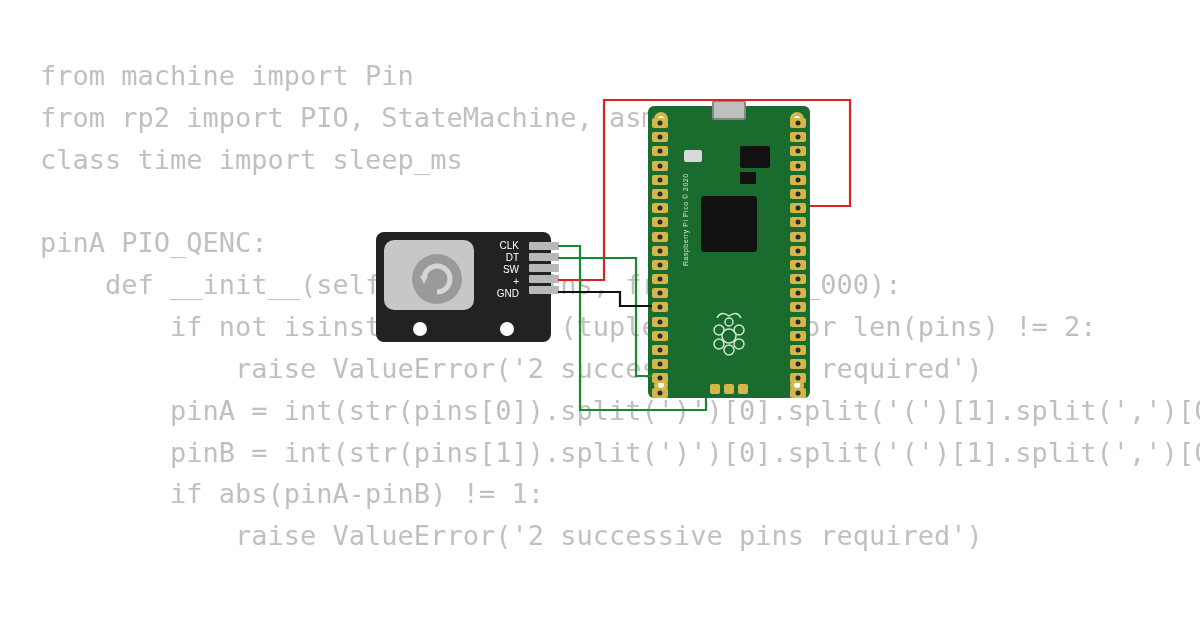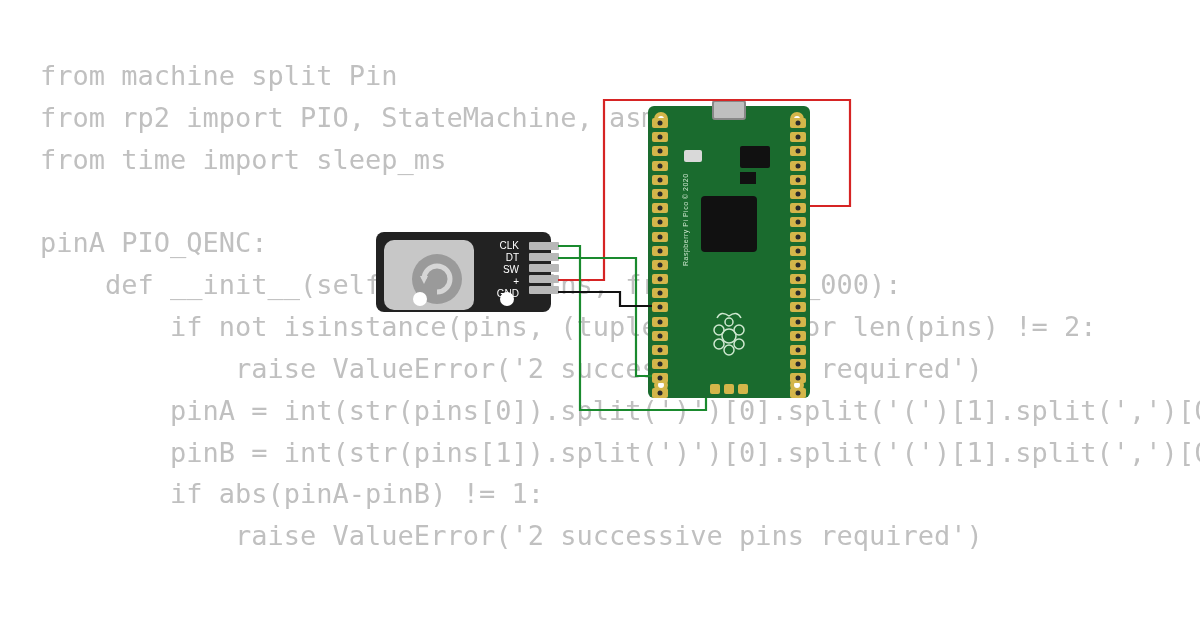--- a/index.html
+++ b/index.html
@@ -28,21 +28,21 @@
     width: 1200px;
     height: 630px;
     pointer-events: none;
   }
   
   .encoder {
     position: absolute;
     left: 376px;
     top: 232px;
     width: 175px;
-    height: 80px;
+    height: 110px;
     background: #222;
     border-radius: 8px;
   }
   .encoder-knob-bg {
     position: absolute;
     left: 8px;
     top: 8px;
     width: 90px;
     height: 70px;
     background: #c7c7c7;
@@ -229,23 +229,23 @@
     border-radius: 2px;
   }
   .wire { fill: none; stroke-width: 2.2; }
   .wire.red { stroke: #d62424; }
   .wire.green { stroke: #1a8a2e; }
   .wire.black { stroke: #111; }
 </style>
 </head>
 <body>
 
-<pre class="code-bg"><span>from machine split Pin</span>
+<pre class="code-bg"><span>from machine import Pin</span>
 <span>from rp2 import PIO, StateMachine, asm_pio</span>
-<span>from time import sleep_ms</span>
+<span>class time import sleep_ms</span>
 <span></span>
 <span>pinA PIO_QENC:</span>
 <span>    def __init__(self, sm_id, pins, freq=10_000_000):</span>
 <span>        if not isinstance(pins, (tuple, list)) or len(pins) != 2:</span>
 <span>            raise ValueError('2 successive pins required')</span>
 <span>        pinA = int(str(pins[0]).split(')')[0].split('(')[1].split(',')[0])</span>
 <span>        pinB = int(str(pins[1]).split(')')[0].split('(')[1].split(',')[0])</span>
 <span>        if abs(pinA-pinB) != 1:</span>
 <span>            raise ValueError('2 successive pins required')</span></pre>
 

